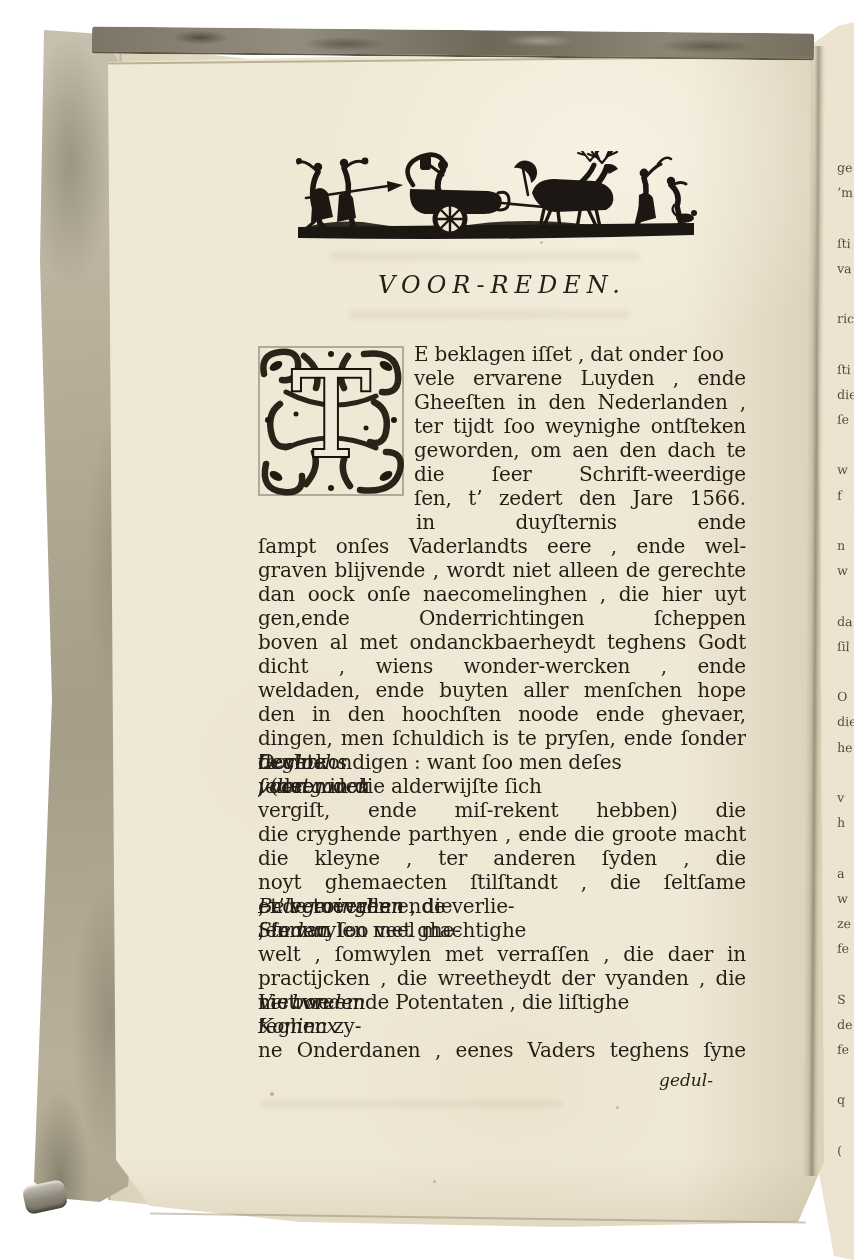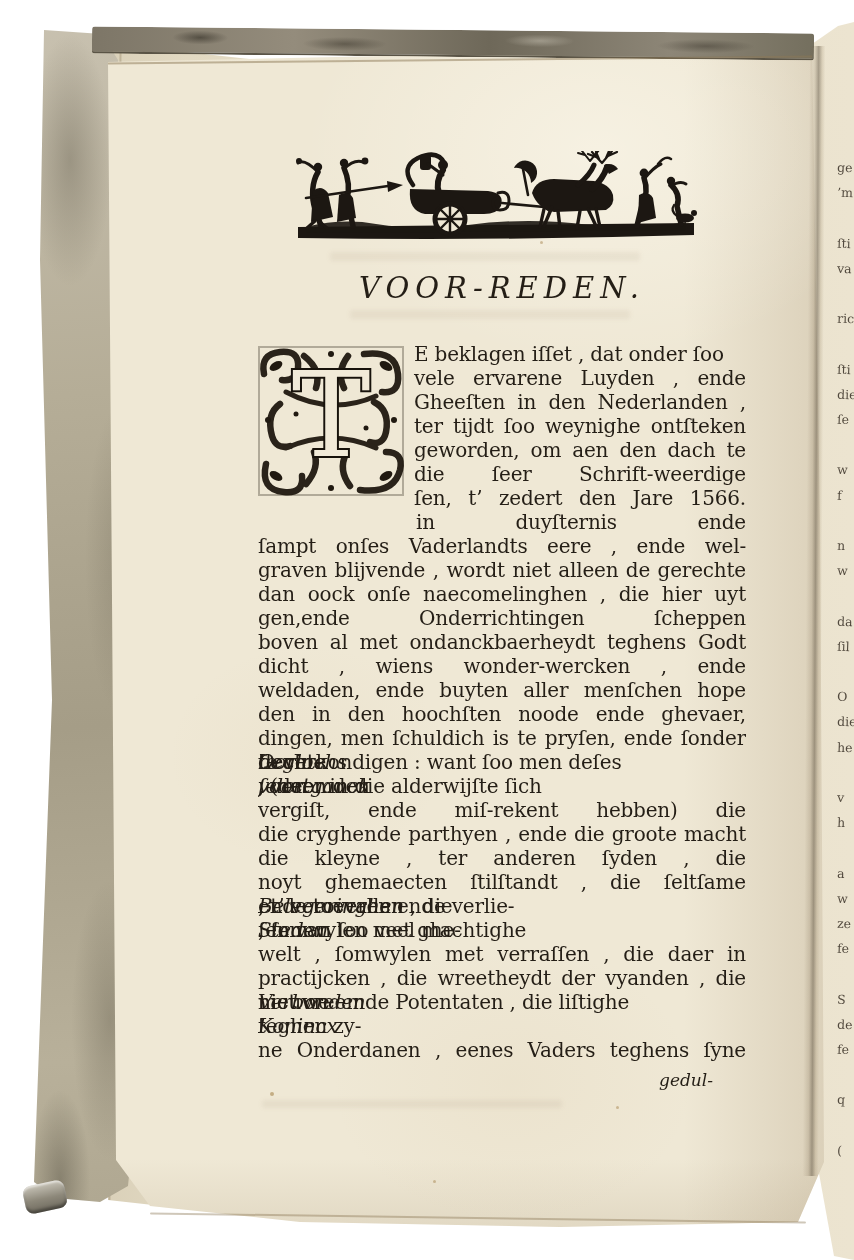--- a/index.html
+++ b/index.html
@@ -68,21 +68,21 @@
     left:806px;top:46px;width:16px;height:1130px;z-index:6;transform:rotate(.35deg);
     background:linear-gradient(90deg, transparent, rgba(110,92,64,.18) 35%, rgba(70,58,40,.42) 58%, rgba(150,132,100,.22) 80%, transparent);
   }
 
   
   .content{left:0;top:0;width:854px;height:1260px;z-index:7;color:var(--ink,#241e16);}
   .content *{position:absolute;}
   .headpiece{left:292px;top:151px;width:408px;height:96px;}
   .page-title{
     left:258px;top:271px;width:488px;height:38px;position:absolute;
-    font-style:italic;font-size:29px;letter-spacing:6px;text-align:center;
+    font-style:italic;font-size:24px;letter-spacing:6px;text-align:center;
     color:var(--ink,#241e16);
   }
   .textblock{left:258px;top:342px;width:488px;height:760px;}
   .dropcap{left:-2px;top:2px;width:150px;height:154px;}
   .lines{position:absolute;left:0;top:0;width:488px;}
   .line{
     position:relative;display:block;height:24px;line-height:24px;overflow:hidden;
     font-size:20px;letter-spacing:-0.2px;
     text-align:justify;text-align-last:justify;
   }

